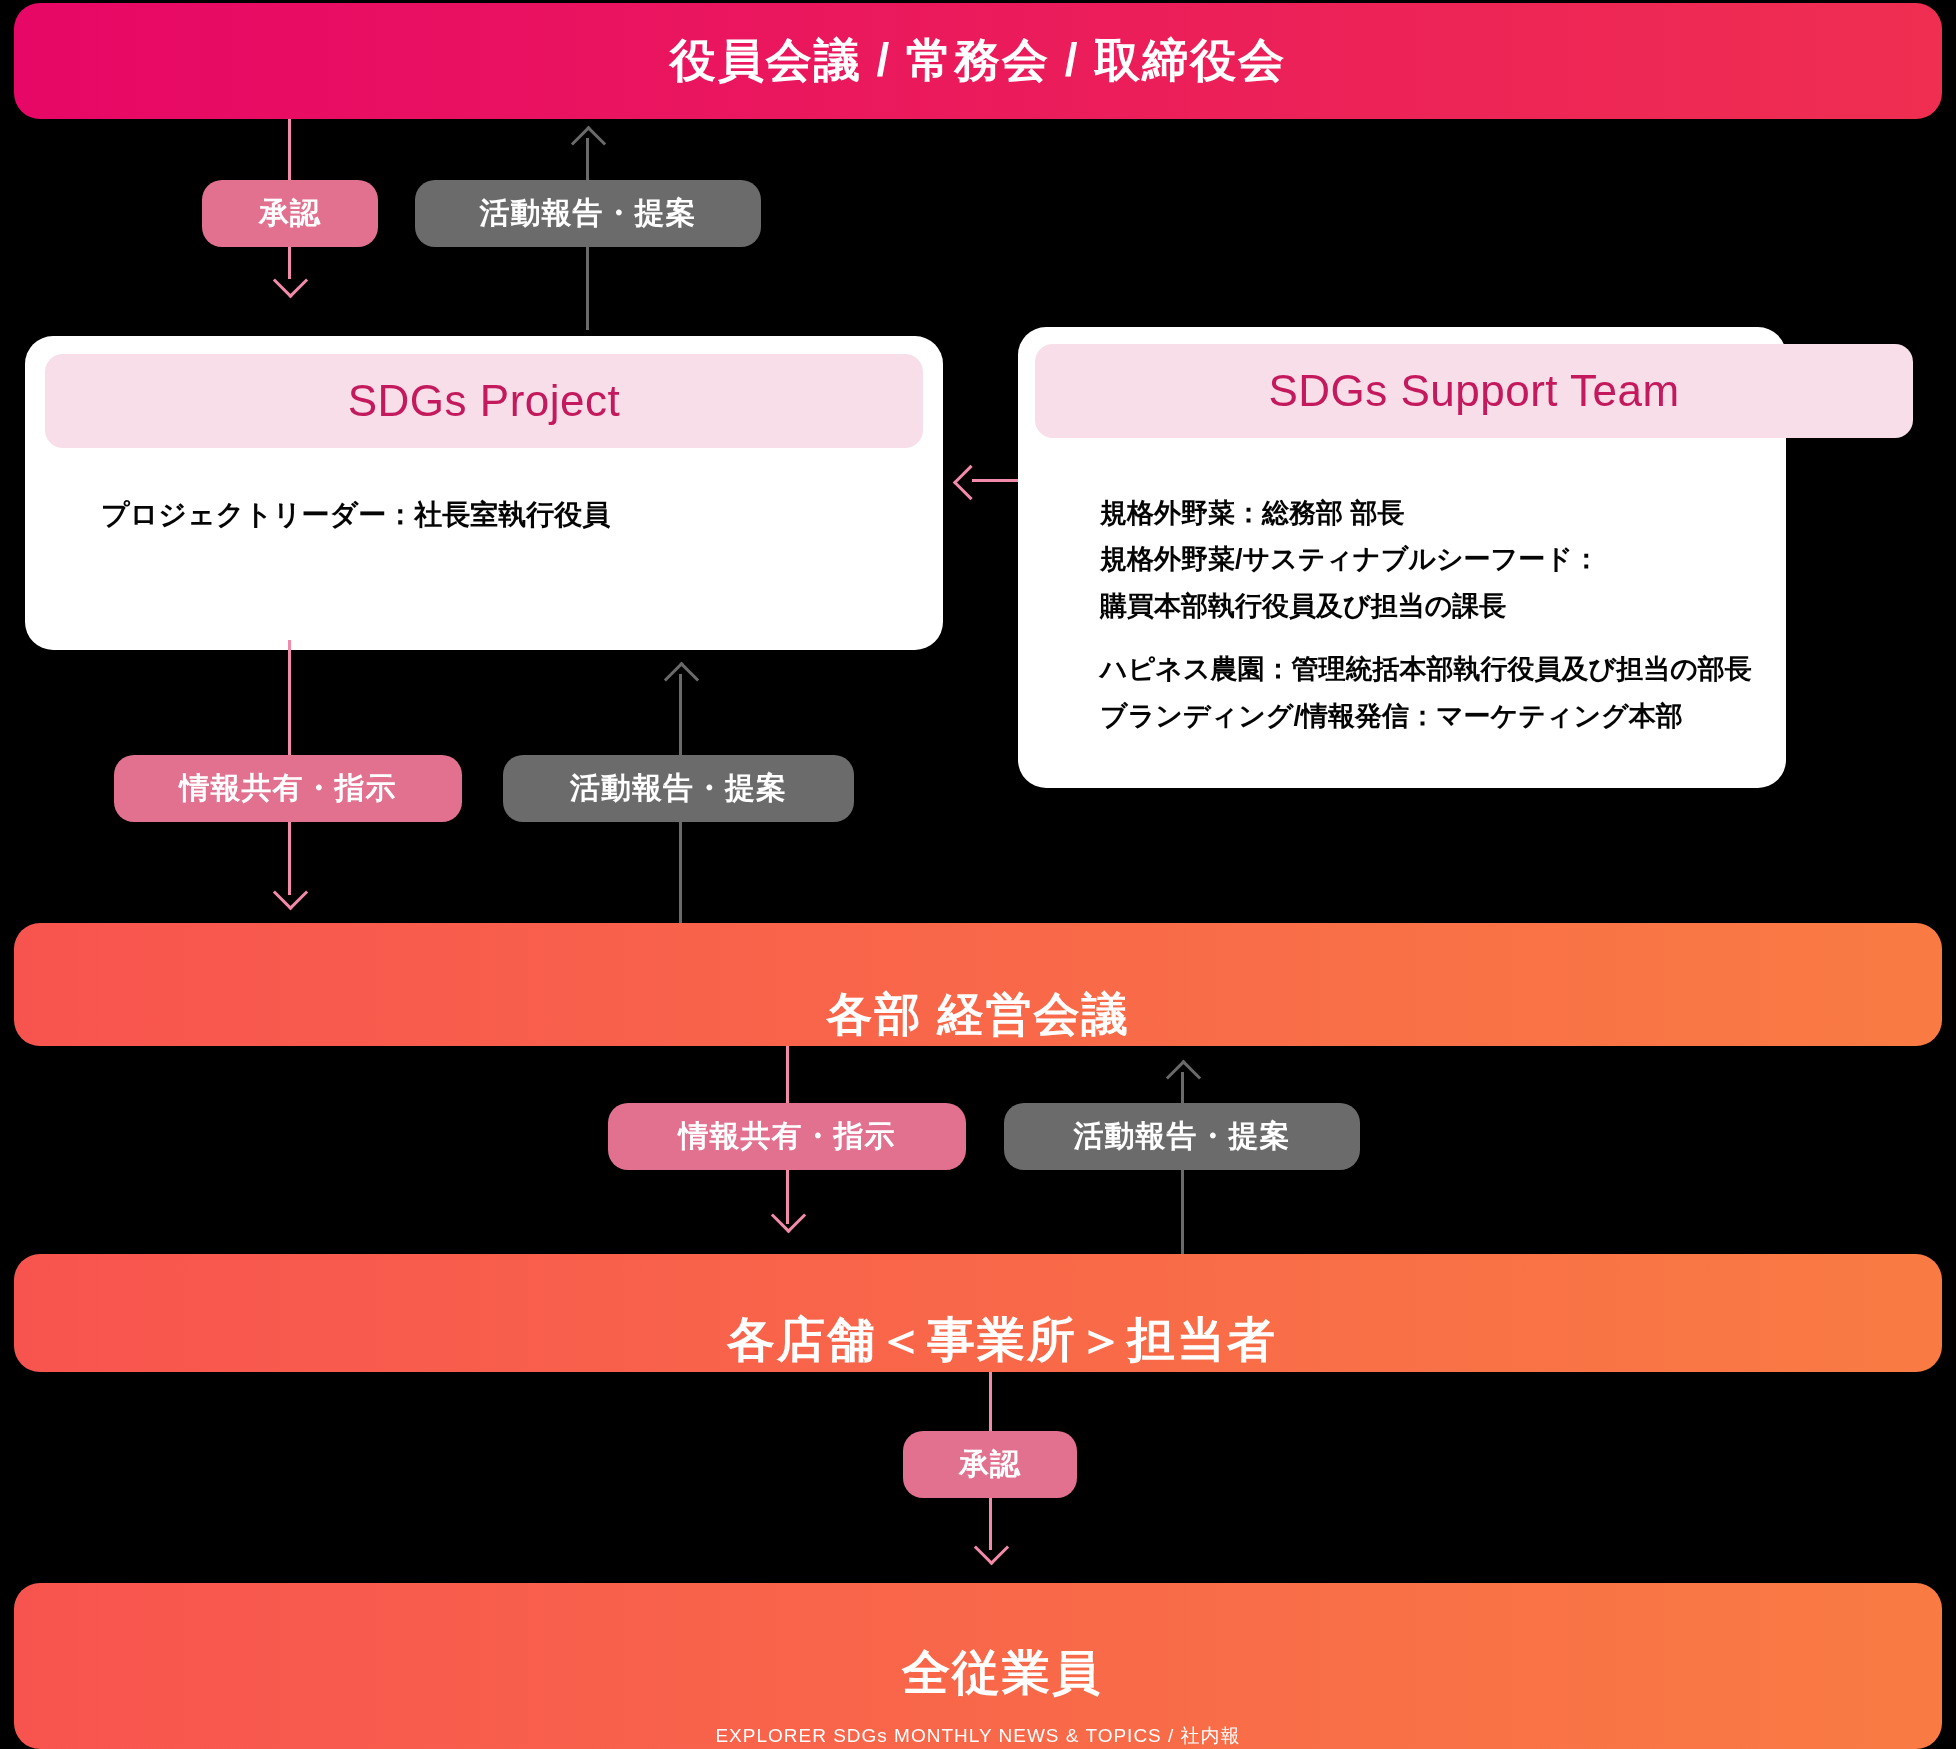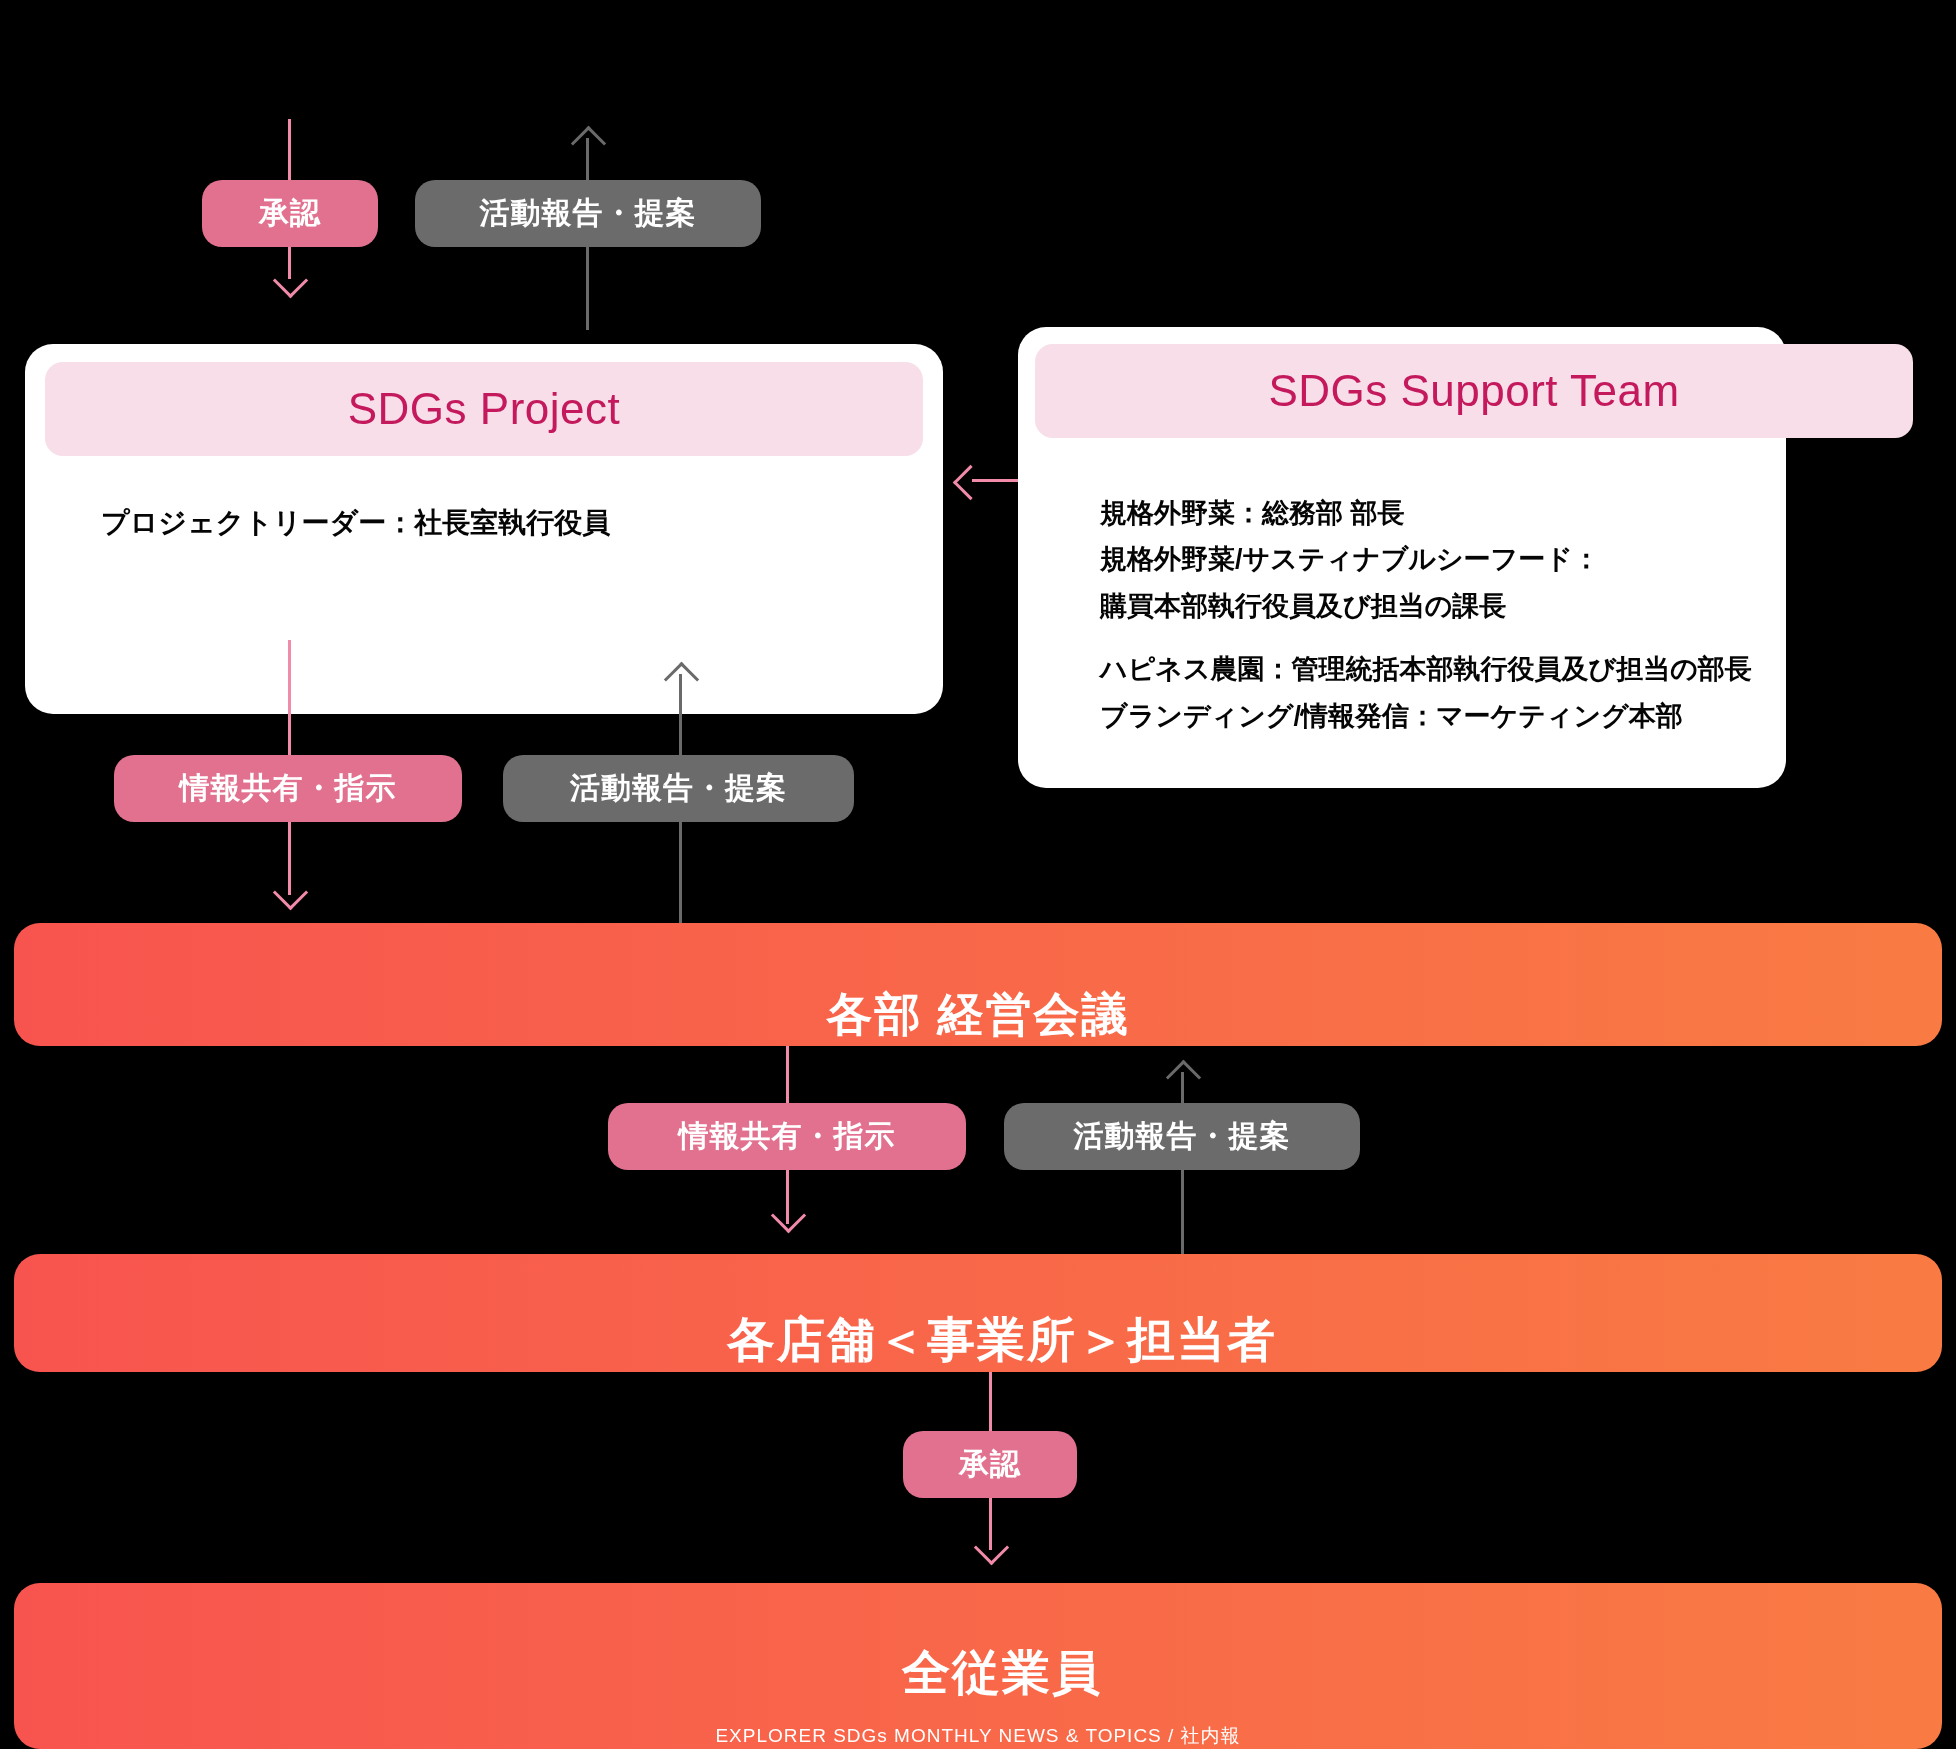--- a/index.html
+++ b/index.html
@@ -50,34 +50,37 @@
   .chev.pinkline,.chev.grayline{background:transparent;}
   .chev-down{border-left:3px solid currentColor;border-bottom:3px solid currentColor;transform:rotate(-45deg);}
   .chev-up{border-left:3px solid currentColor;border-top:3px solid currentColor;transform:rotate(45deg);}
   .chev-left{border-left:3px solid currentColor;border-bottom:3px solid currentColor;transform:rotate(45deg);}
 </style>
 </head>
 <body>
 
 <div class="canvas">
 
+  <div class="banner pink banner-top">
+    <div class="banner-label">役員会議 / 常務会 / 取締役会</div>
+  </div>
 
   <div class="vline pinkline" style="left:288px;top:119px;height:160px;"></div>
   <div class="chev chev-down pinkline" style="left:278px;top:268px;"></div>
   <div class="vline grayline" style="left:586px;top:138px;height:192px;"></div>
   <div class="chev chev-up grayline" style="left:576px;top:131px;"></div>
 
   <div class="badge pink" style="left:202px;top:180px;width:176px;">
     <span>承認</span>
   </div>
   <div class="badge gray" style="left:415px;top:180px;width:346px;">
     <span>活動報告・提案</span>
   </div>
 
-  <div class="card" style="left:25px;top:344px;width:918px;height:370px;">
+  <div class="card" style="left:25px;top:336px;width:918px;height:314px;">
     <div class="card-pill" style="left:20px;top:18px;width:878px;">
       <span class="card-title">SDGs Project</span>
     </div>
     <div class="card-body project" style="left:76px;top:162px;">
       <p>プロジェクトリーダー：社長室執行役員</p>
     </div>
   </div>
 
   <div class="card" style="left:1018px;top:327px;width:768px;height:461px;">
     <div class="card-pill" style="left:17px;top:17px;width:878px;">

